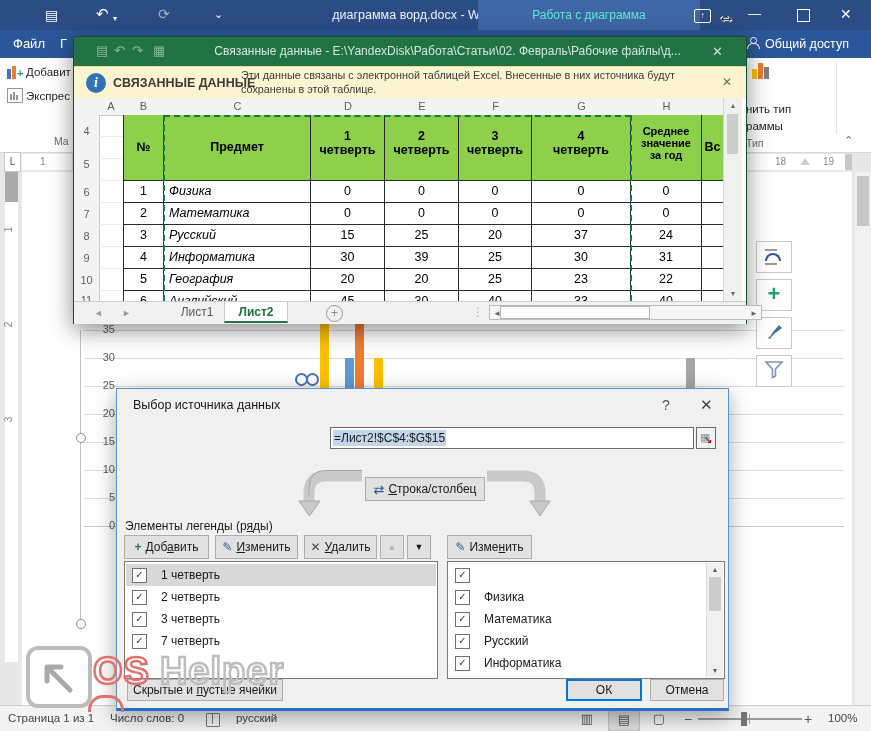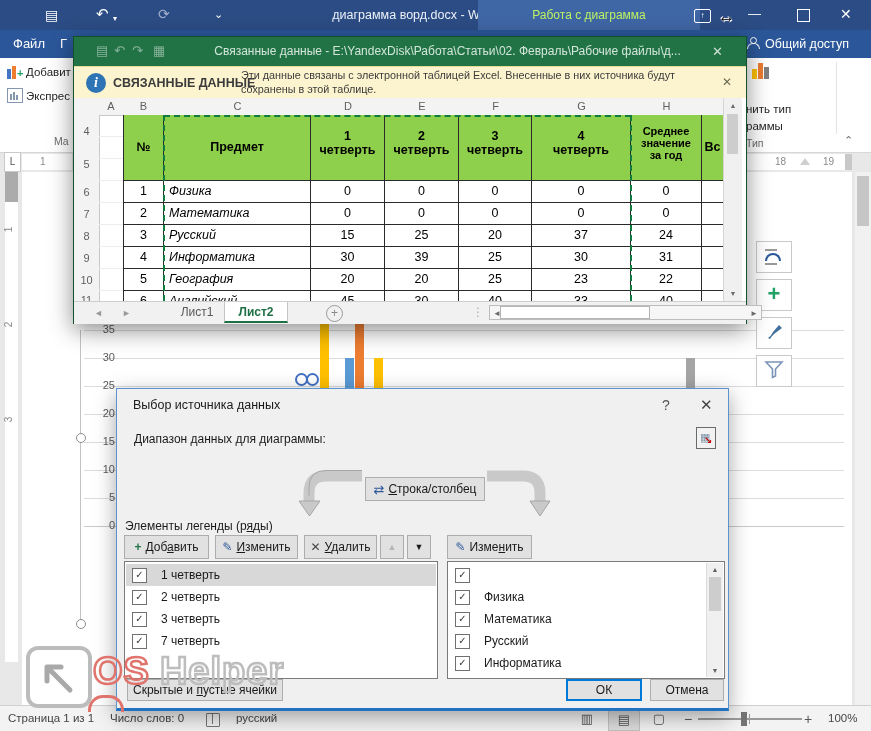--- a/index.html
+++ b/index.html
@@ -4,21 +4,21 @@
 <style>
   html,body{margin:0;padding:0;background:#555;}
   #root{position:relative;width:871px;height:731px;overflow:hidden;background:#e8e8e8;
         font-family:"Liberation Sans","DejaVu Sans",sans-serif;-webkit-font-smoothing:antialiased;}
   .abs{position:absolute;}
   .u{text-decoration:underline;}
 
   
   .titlebar{position:absolute;left:0;top:0;width:871px;height:30px;background:#2c4c85;color:#fff;}
   .ctxtab{position:absolute;left:478px;top:0;width:222px;height:30px;background:#3f66a5;
-          color:#bef264;font-size:12px;text-align:center;line-height:30px;}
+          color:#5eead4;font-size:12px;text-align:center;line-height:30px;}
   .menubar{position:absolute;left:0;top:30px;width:871px;height:28px;background:#2b579a;color:#fff;}
   .ribbon{position:absolute;left:0;top:58px;width:871px;height:94px;background:#fff;border-bottom:1px solid #d8d8d8;}
   .qat-ico{position:absolute;color:#fff;font-size:14px;line-height:16px;}
   .wtitle{position:absolute;left:265px;top:8px;width:300px;text-align:center;font-size:12.5px;color:#eef2f9;}
   .winbtn{position:absolute;color:#fff;font-size:13px;}
   .rib-item{position:absolute;font-size:11.5px;color:#262626;}
   .grp-label{position:absolute;font-size:10.5px;color:#6d6d6d;}
 
   
   .hruler{position:absolute;top:154px;height:16px;background:#fff;font-size:10px;color:#8a8a8a;}
@@ -382,21 +382,23 @@
         <span class="abs" style="right:3px;top:3px;font-size:8px;color:#6a6a6a;">►</span>
       </div>
     </div>
   </div>
 
   <div id="dialog">
     <span class="abs" style="left:16px;top:9px;font-size:12.5px;">Выбор источника данных</span>
     <span class="abs" style="left:545px;top:8px;font-size:14px;color:#555;">?</span>
     <span class="abs" style="left:583px;top:7px;font-size:15px;color:#444;">✕</span>
 
-    <span class="abs" style="left:17px;top:43px;">Диапазон данных для диаграммы:</span>
+    <div class="abs" style="left:213px;top:38px;width:364px;height:22px;background:#fff;border:1px solid #6b6b6b;box-sizing:border-box;line-height:20px;">
+      <span style="background:#c3d5ea;padding:1px 1px;margin-left:2px;font-size:12px;">=Лист2!$C$4:$G$15</span>
+    </div>
     <div class="abs" style="left:579px;top:38px;width:20px;height:22px;background:#f2f2f2;border:1px solid #6b6b6b;box-sizing:border-box;text-align:center;">
       <span class="abs" style="left:3px;top:3px;font-size:11px;color:#8096a8;">▦</span>
       <span class="abs" style="left:7px;top:7px;font-size:10px;font-weight:bold;color:#c00000;">↘</span>
     </div>
 
     <svg class="abs" style="left:175px;top:80px;" width="72" height="50">
       <path d="M70 7 H34 Q17 7 17 24 V32" fill="none" stroke="#c9c9c9" stroke-width="11"></path>
       <path d="M70 7 H34 Q17 7 17 24 V32" fill="none" stroke="#a6a6a6" stroke-width="1" transform="translate(0,-5.5)"></path>
       <polygon points="7,32 28,32 17.5,47" fill="#c9c9c9" stroke="#a6a6a6" stroke-width="1"></polygon>
     </svg>

